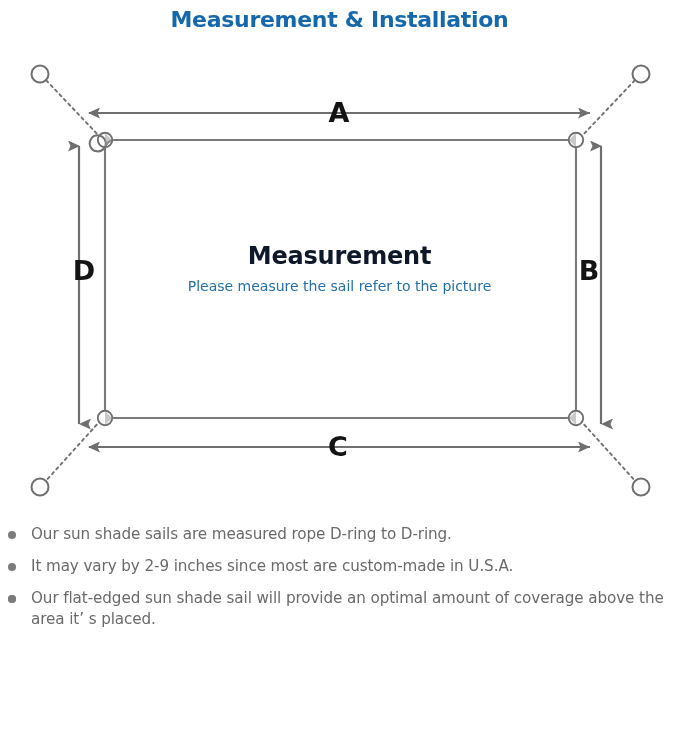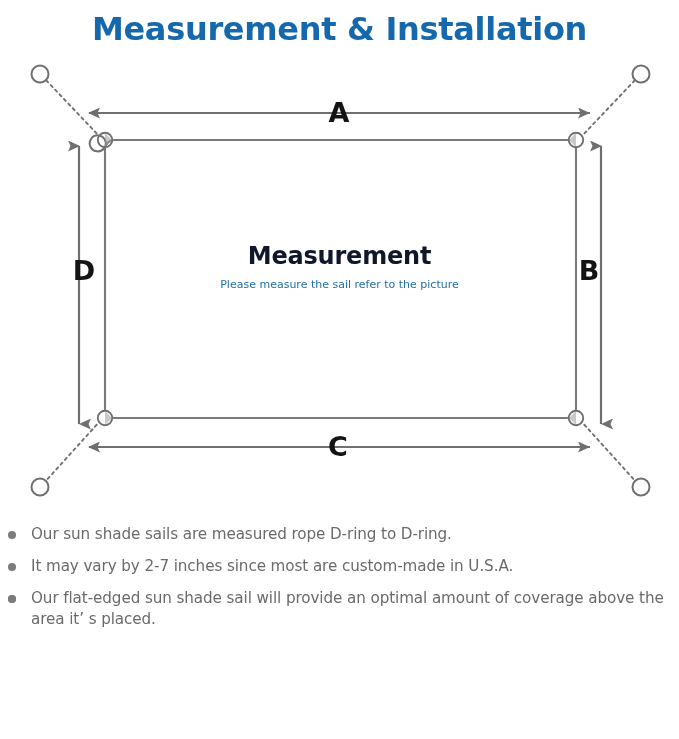--- a/index.html
+++ b/index.html
@@ -9,26 +9,26 @@
   }
   body {
     width: 679px;
     height: 739px;
     position: relative;
     font-family: "Liberation Sans", sans-serif;
     overflow: hidden;
   }
   #page-title {
     position: absolute;
-    top: 9px;
+    top: 0px;
     left: 0;
     width: 679px;
     text-align: center;
     font-family: "DejaVu Sans", sans-serif;
-    font-size: 32px;
+    font-size: 22px;
     font-weight: bold;
     color: #1668ad;
     letter-spacing: -0.3px;
     line-height: 40px;
   }
   #diagram-area {
     position: absolute;
     top: 46px;
     left: 0;
     width: 679px;
@@ -47,21 +47,21 @@
   #measurement-heading {
     top: 196px;
     font-family: "DejaVu Sans", sans-serif;
     font-size: 24px;
     font-weight: bold;
     letter-spacing: -0.2px;
   }
   #measurement-sub {
     top: 232px;
     font-family: "DejaVu Sans", sans-serif;
-    font-size: 11px;
+    font-size: 14px;
     font-weight: normal;
     color: #2470a8;
   }
   .dim-label {
     position: absolute;
     font-family: "DejaVu Sans", sans-serif;
     font-size: 27px;
     font-weight: bold;
     color: #141414;
     text-align: center;
@@ -162,21 +162,21 @@
   <div class="dim-label" style="left:64px; top:210px;">D</div>
 </div>
 
 <ul id="notes-list">
   <li>
     <span class="bullet"></span>
     <span>Our sun shade sails are measured rope D-ring to D-ring.</span>
   </li>
   <li>
     <span class="bullet"></span>
-    <span>It may vary by 2-7 inches since most are custom-made in U.S.A.</span>
+    <span>It may vary by 2-9 inches since most are custom-made in U.S.A.</span>
   </li>
   <li>
     <span class="bullet"></span>
   </li>
   <li>
     <span class="bullet"></span>
     <span>Our flat-edged sun shade sail will provide an optimal amount of coverage above the area it’ s placed.</span>
   </li>
 </ul>
 

